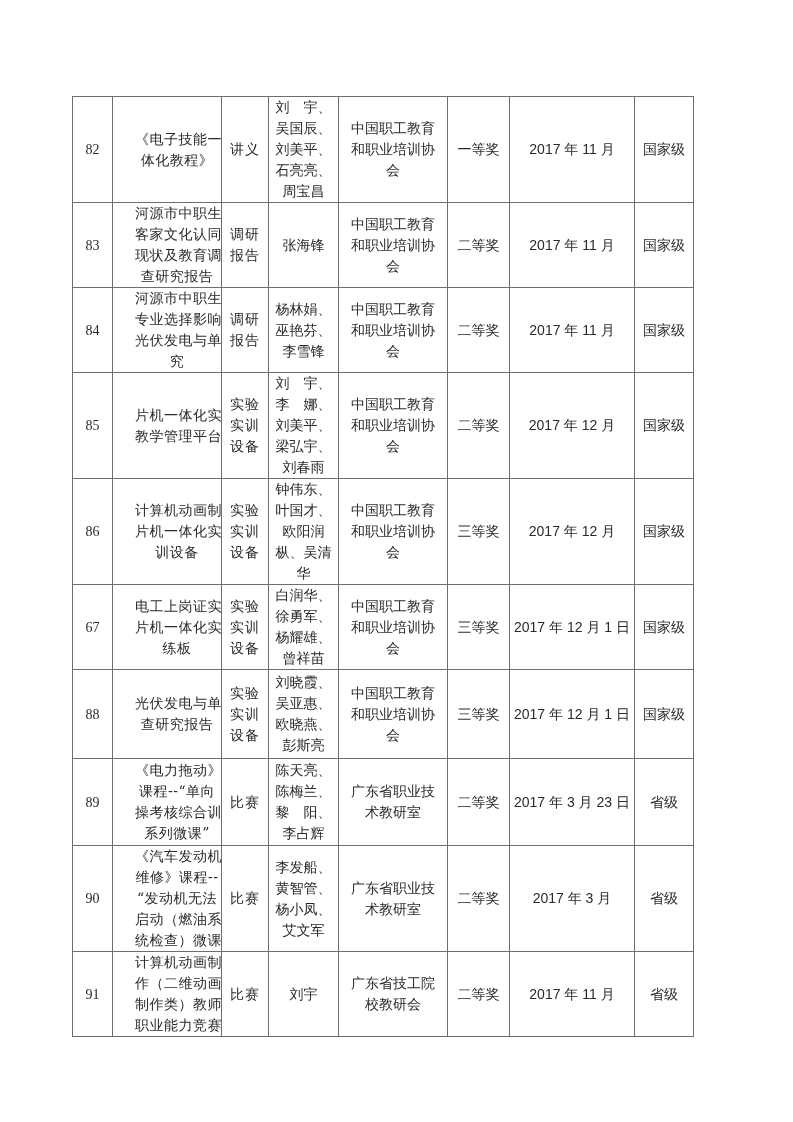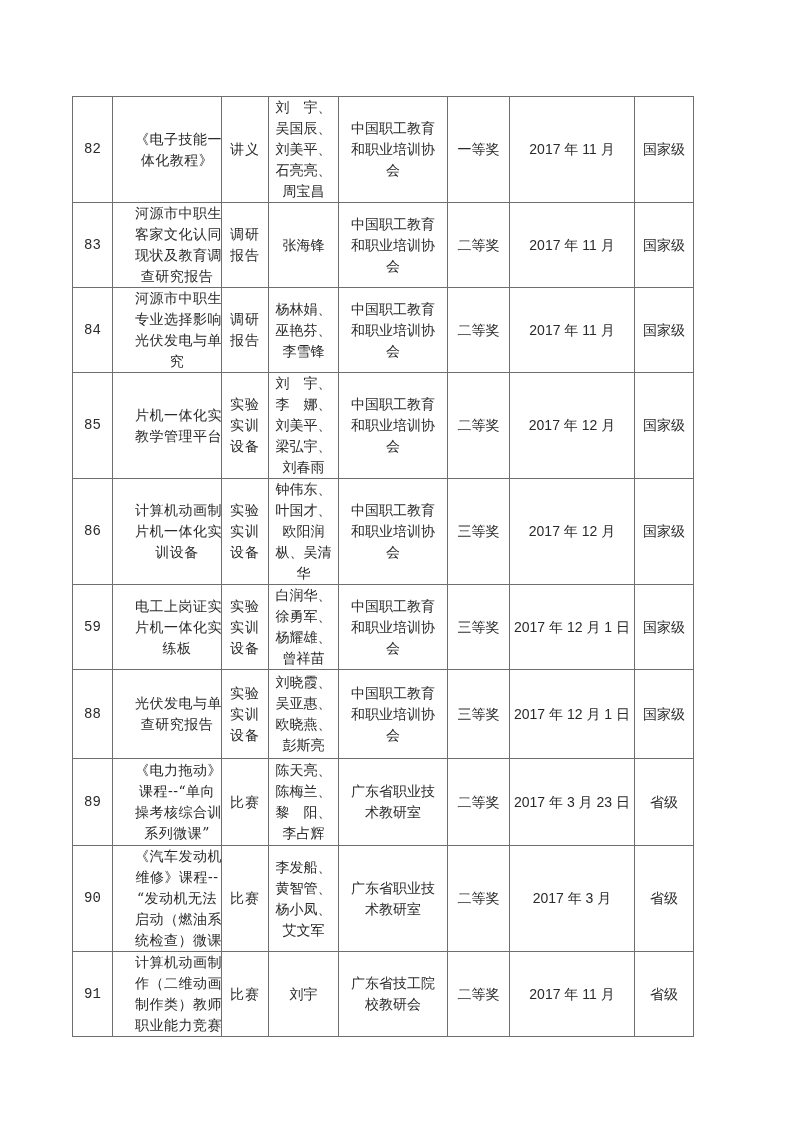--- a/index.html
+++ b/index.html
@@ -32,21 +32,21 @@
     table.awards td {
       border: 1px solid #6e6e6e;
       text-align: center;
       vertical-align: middle;
       padding: 0 2px;
       font-size: 14px;
       line-height: 21px;
       overflow: hidden;
       word-break: break-all;
     }
-    td.c-no { font-family: Liberation Mono, monospace; font-size: 15px; margin-left: 34px; }
+    td.c-no { font-family: Liberation Serif, serif; font-size: 15px; margin-left: 34px; }
     td.c-date { font-family: Liberation Sans, sans-serif; font-size: 14.5px; white-space: nowrap; }
     td .line { display: block; white-space: nowrap; }
     td.c-type .line { letter-spacing: 1px; }
     td.c-name .line { letter-spacing: 0.5px; margin-left: 20px; }
   </style>
 </head>
 <body>
 
 <div class="page">
   <table class="awards">
@@ -185,21 +185,21 @@
           <td class="c-org">
             <span class="line">中国职工教育</span>
             <span class="line">和职业培训协</span>
             <span class="line">会</span>
           </td>
           <td class="c-award">三等奖</td>
           <td class="c-date">2017 年 12 月</td>
           <td class="c-level">国家级</td>
         </tr>
         <tr style="height: 83px;">
-          <td class="c-no">59</td>
+          <td class="c-no">67</td>
           <td class="c-name">
             <span class="line">电工上岗证实</span>
             <span class="line">片机一体化实</span>
             <span class="line">练板</span>
           </td>
           <td class="c-type">
             <span class="line">实验</span>
             <span class="line">实训</span>
             <span class="line">设备</span>
           </td>

